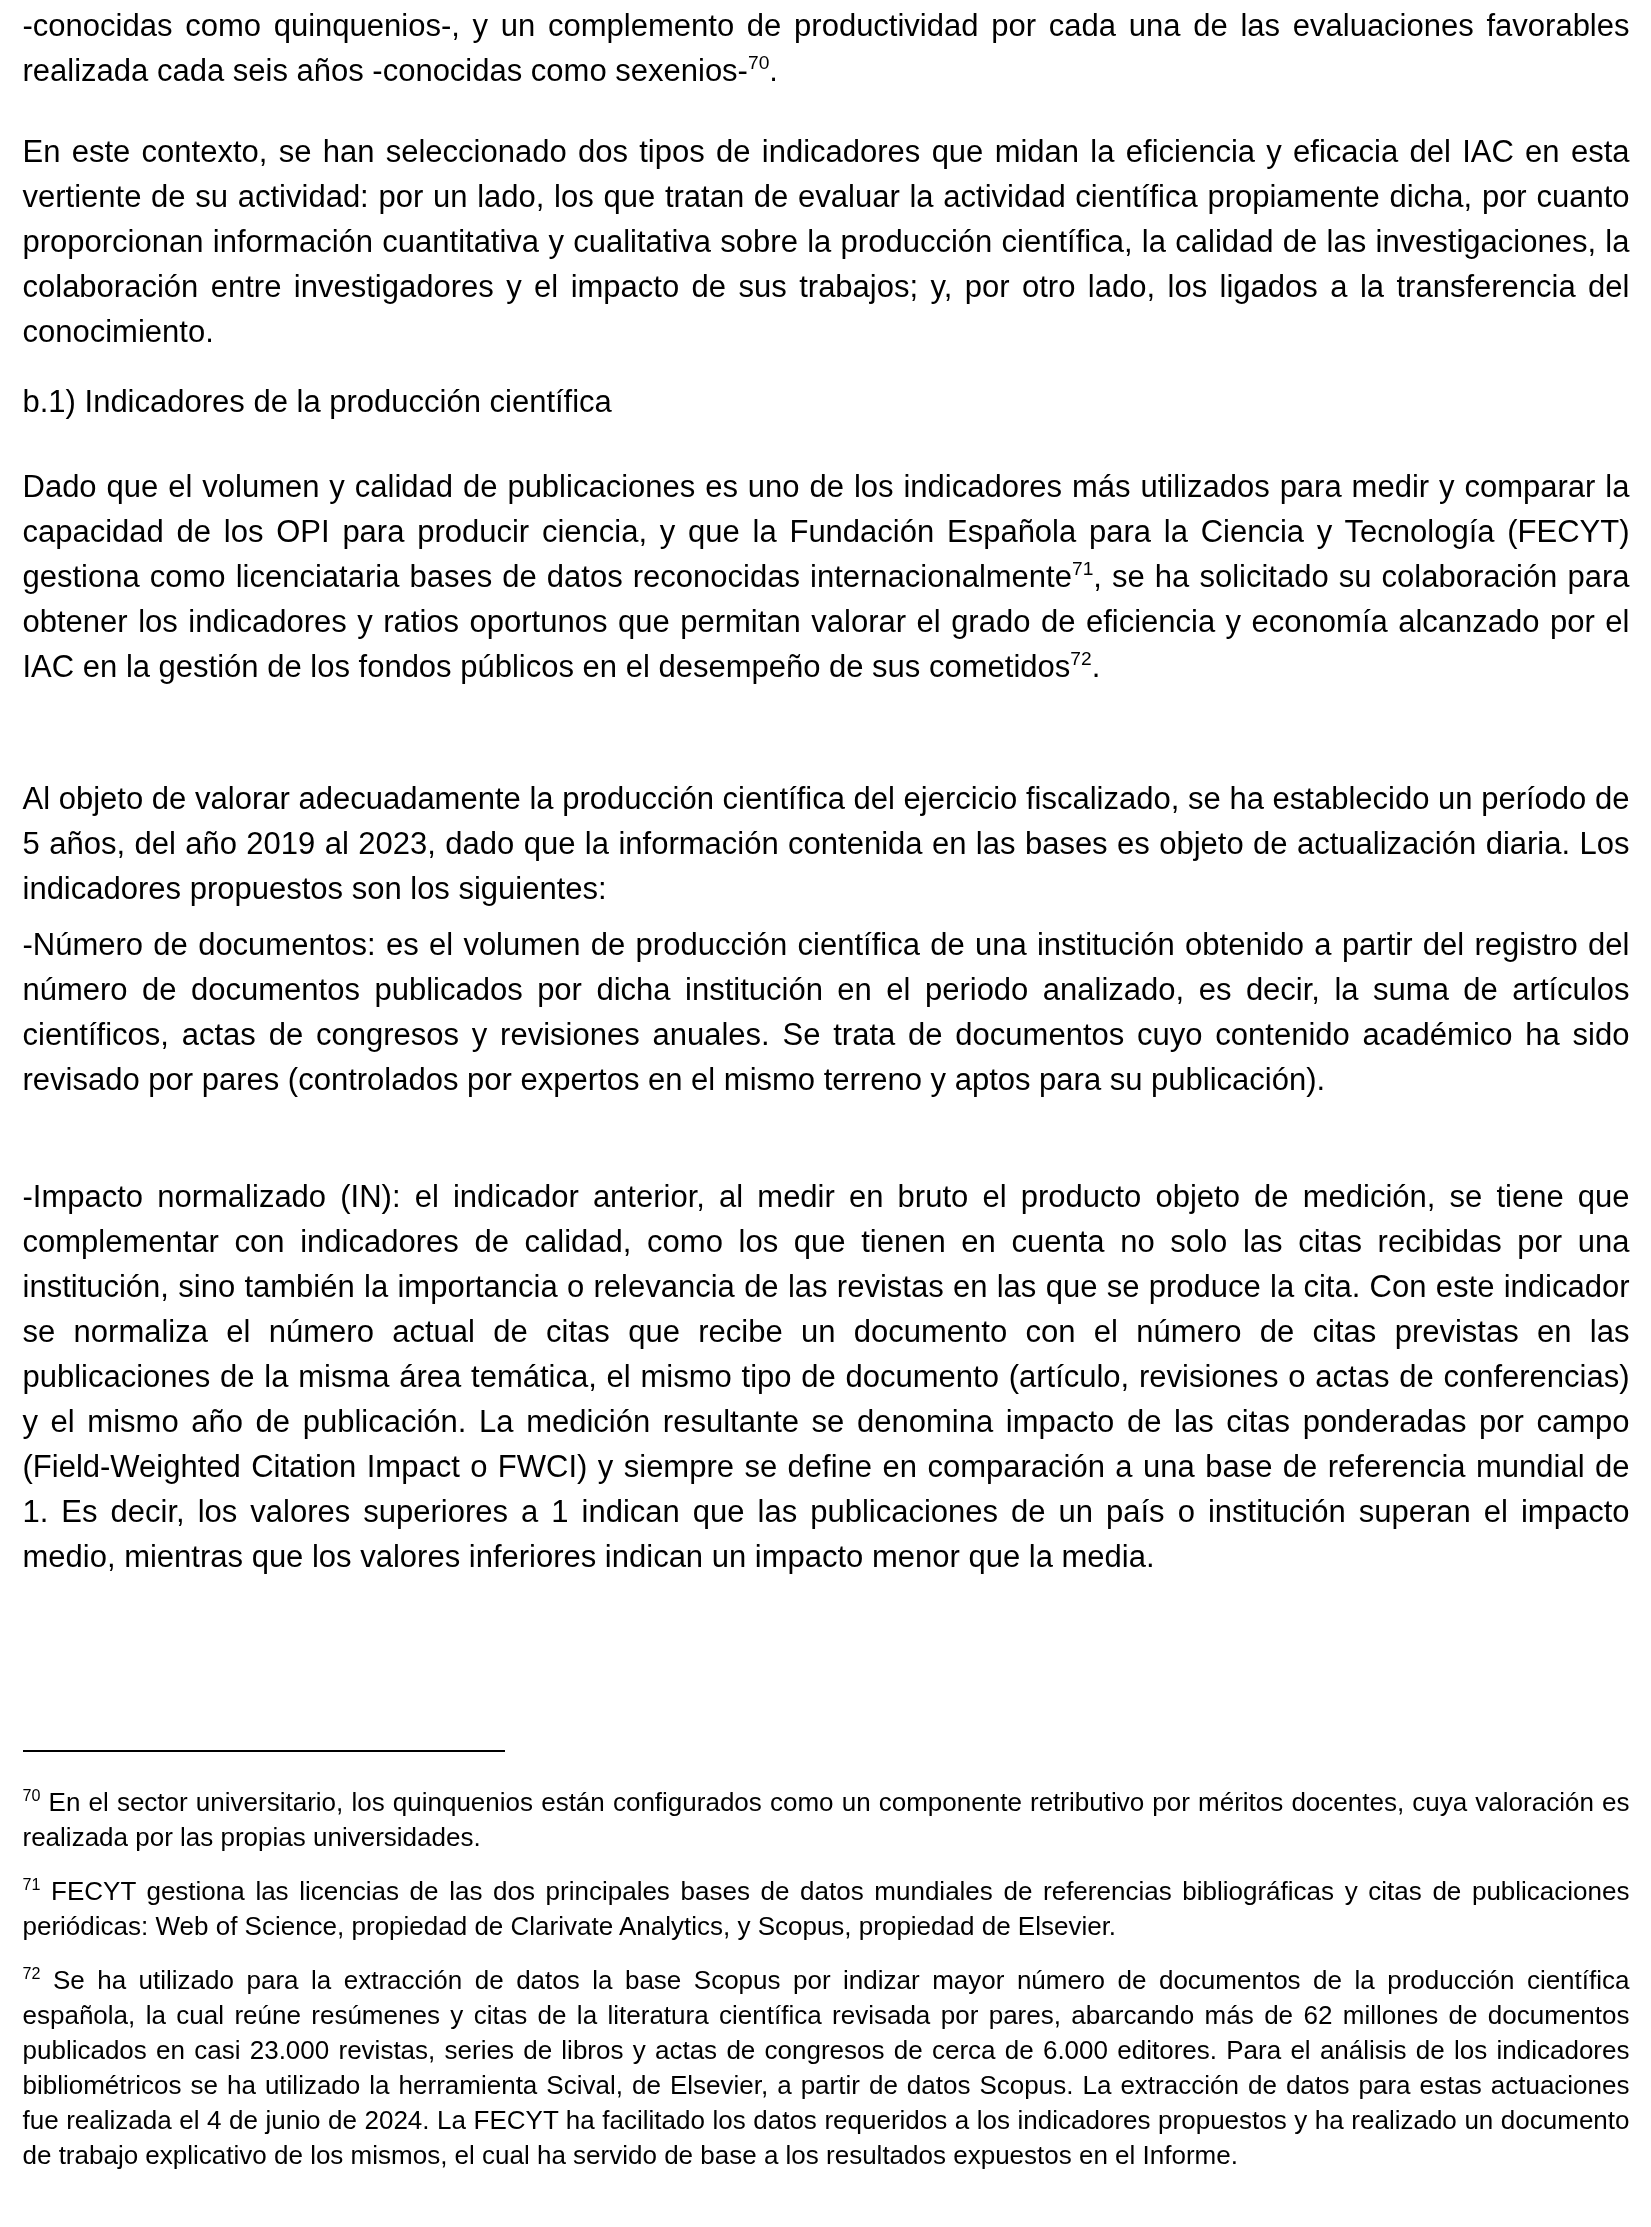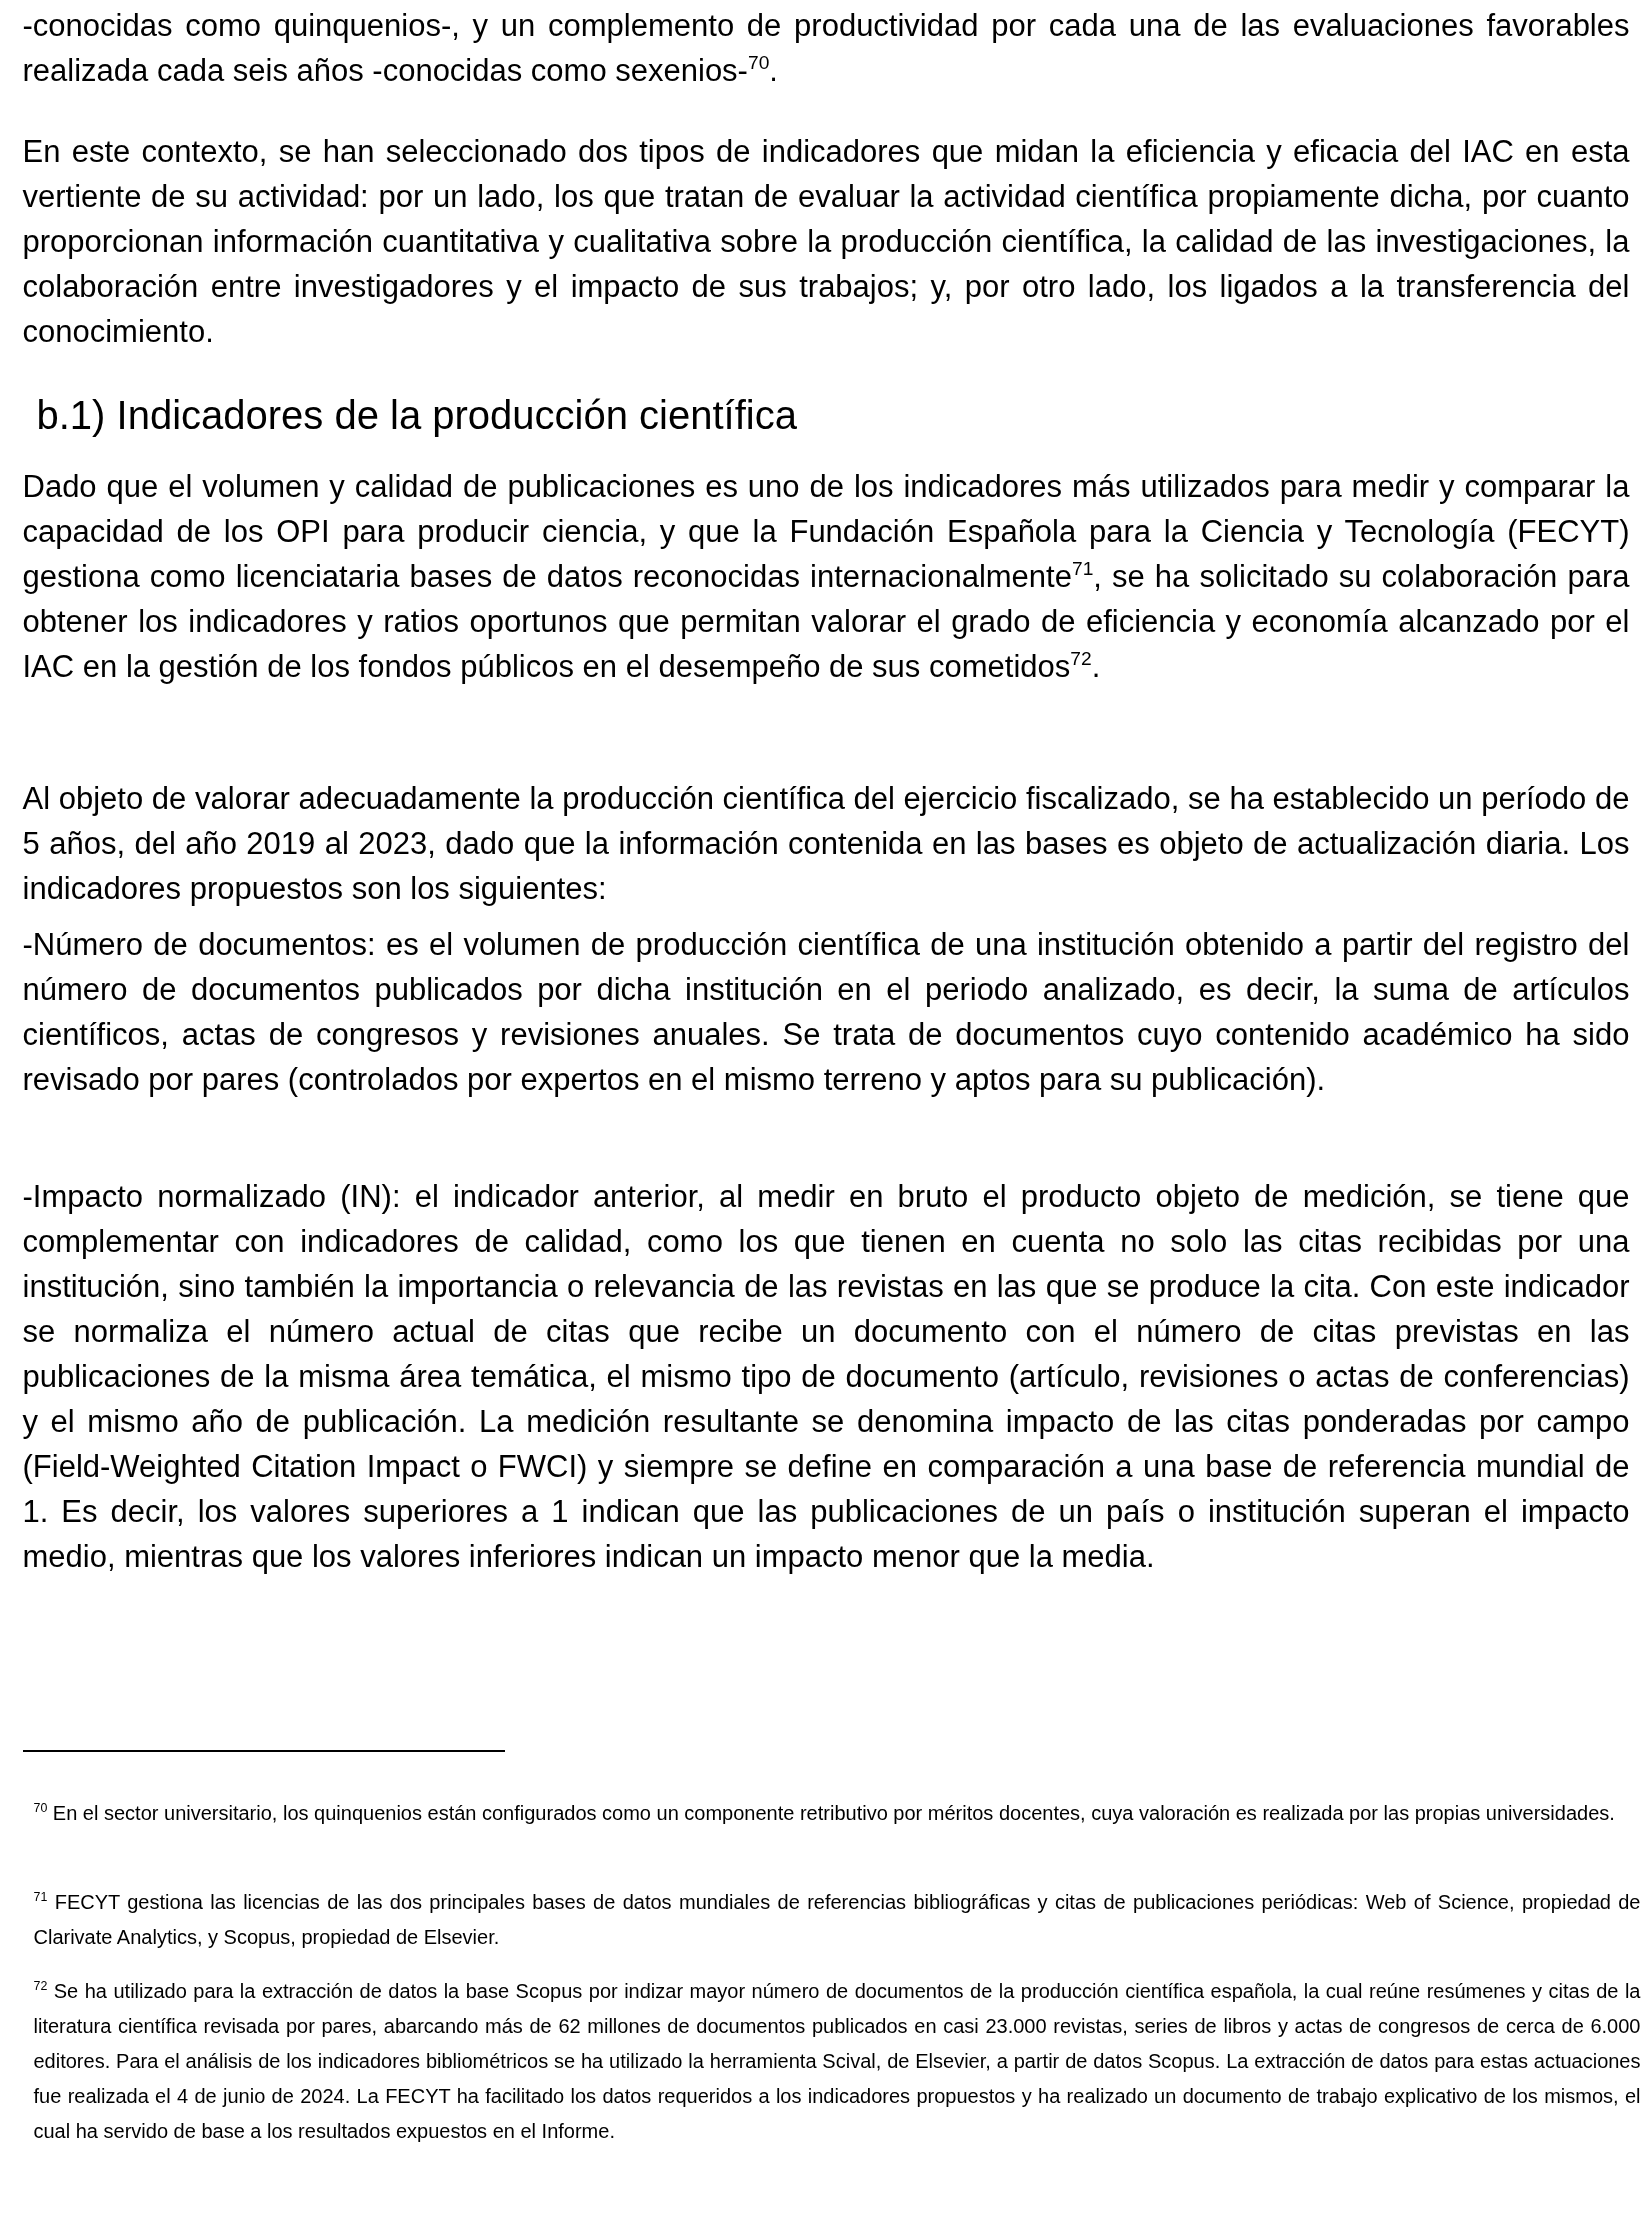--- a/index.html
+++ b/index.html
@@ -1,24 +1,24 @@
 <!DOCTYPE html>
 <html style="font-size:13px"><head>
 <meta charset="utf-8">
 <style>
   html, body { margin:0; padding:0; background:#ffffff; }
   body { width:1652px; height:2227px; position:relative; overflow:hidden; color:#000; }
   .page { position:absolute; left:22.5px; top:0; width:1607px; font-family:"Liberation Sans", sans-serif; }
   .body-text { font-size:31px; line-height:45px; text-align:justify; margin:0; }
   .p { margin:0; }
   sup { font-size:0.62em; line-height:0; vertical-align:0.62em; }
-  .heading { font-size:40px; line-height:45px; margin:14px; }
+  .heading { font-size:31px; line-height:45px; margin:0; }
   .fn-sep { position:absolute; left:22.5px; top:1750px; width:482px; height:0; border-top:2.4px solid #000; }
   .footnotes { position:absolute; left:22.5px; top:1777px; width:1607px; font-family:"Liberation Sans", sans-serif; }
-  .fn { font-size:20px; line-height:35px; text-align:justify; margin:11px; }
+  .fn { font-size:26px; line-height:35px; text-align:justify; margin:0; }
 </style>
 </head>
 <body>
 
 <div class="page">
   <p class="body-text p" style="position:absolute; top:3.2px; width:1607px;"><span>-conocidas como quinquenios-, y un complemento de productividad por cada una de las evaluaciones favorables realizada cada seis años -conocidas como sexenios-</span><sup>70</sup><span>.</span></p>
 
   <p class="body-text p" style="position:absolute; top:129px; width:1607px;">En este contexto, se han seleccionado dos tipos de indicadores que midan la eficiencia y eficacia del IAC en esta vertiente de su actividad: por un lado, los que tratan de evaluar la actividad científica propiamente dicha, por cuanto proporcionan información cuantitativa y cualitativa sobre la producción científica, la calidad de las investigaciones, la colaboración entre investigadores y el impacto de sus trabajos; y, por otro lado, los ligados a la transferencia del conocimiento.</p>
 
   <p class="heading" style="position:absolute; top:379px;">b.1) Indicadores de la producción científica</p>

